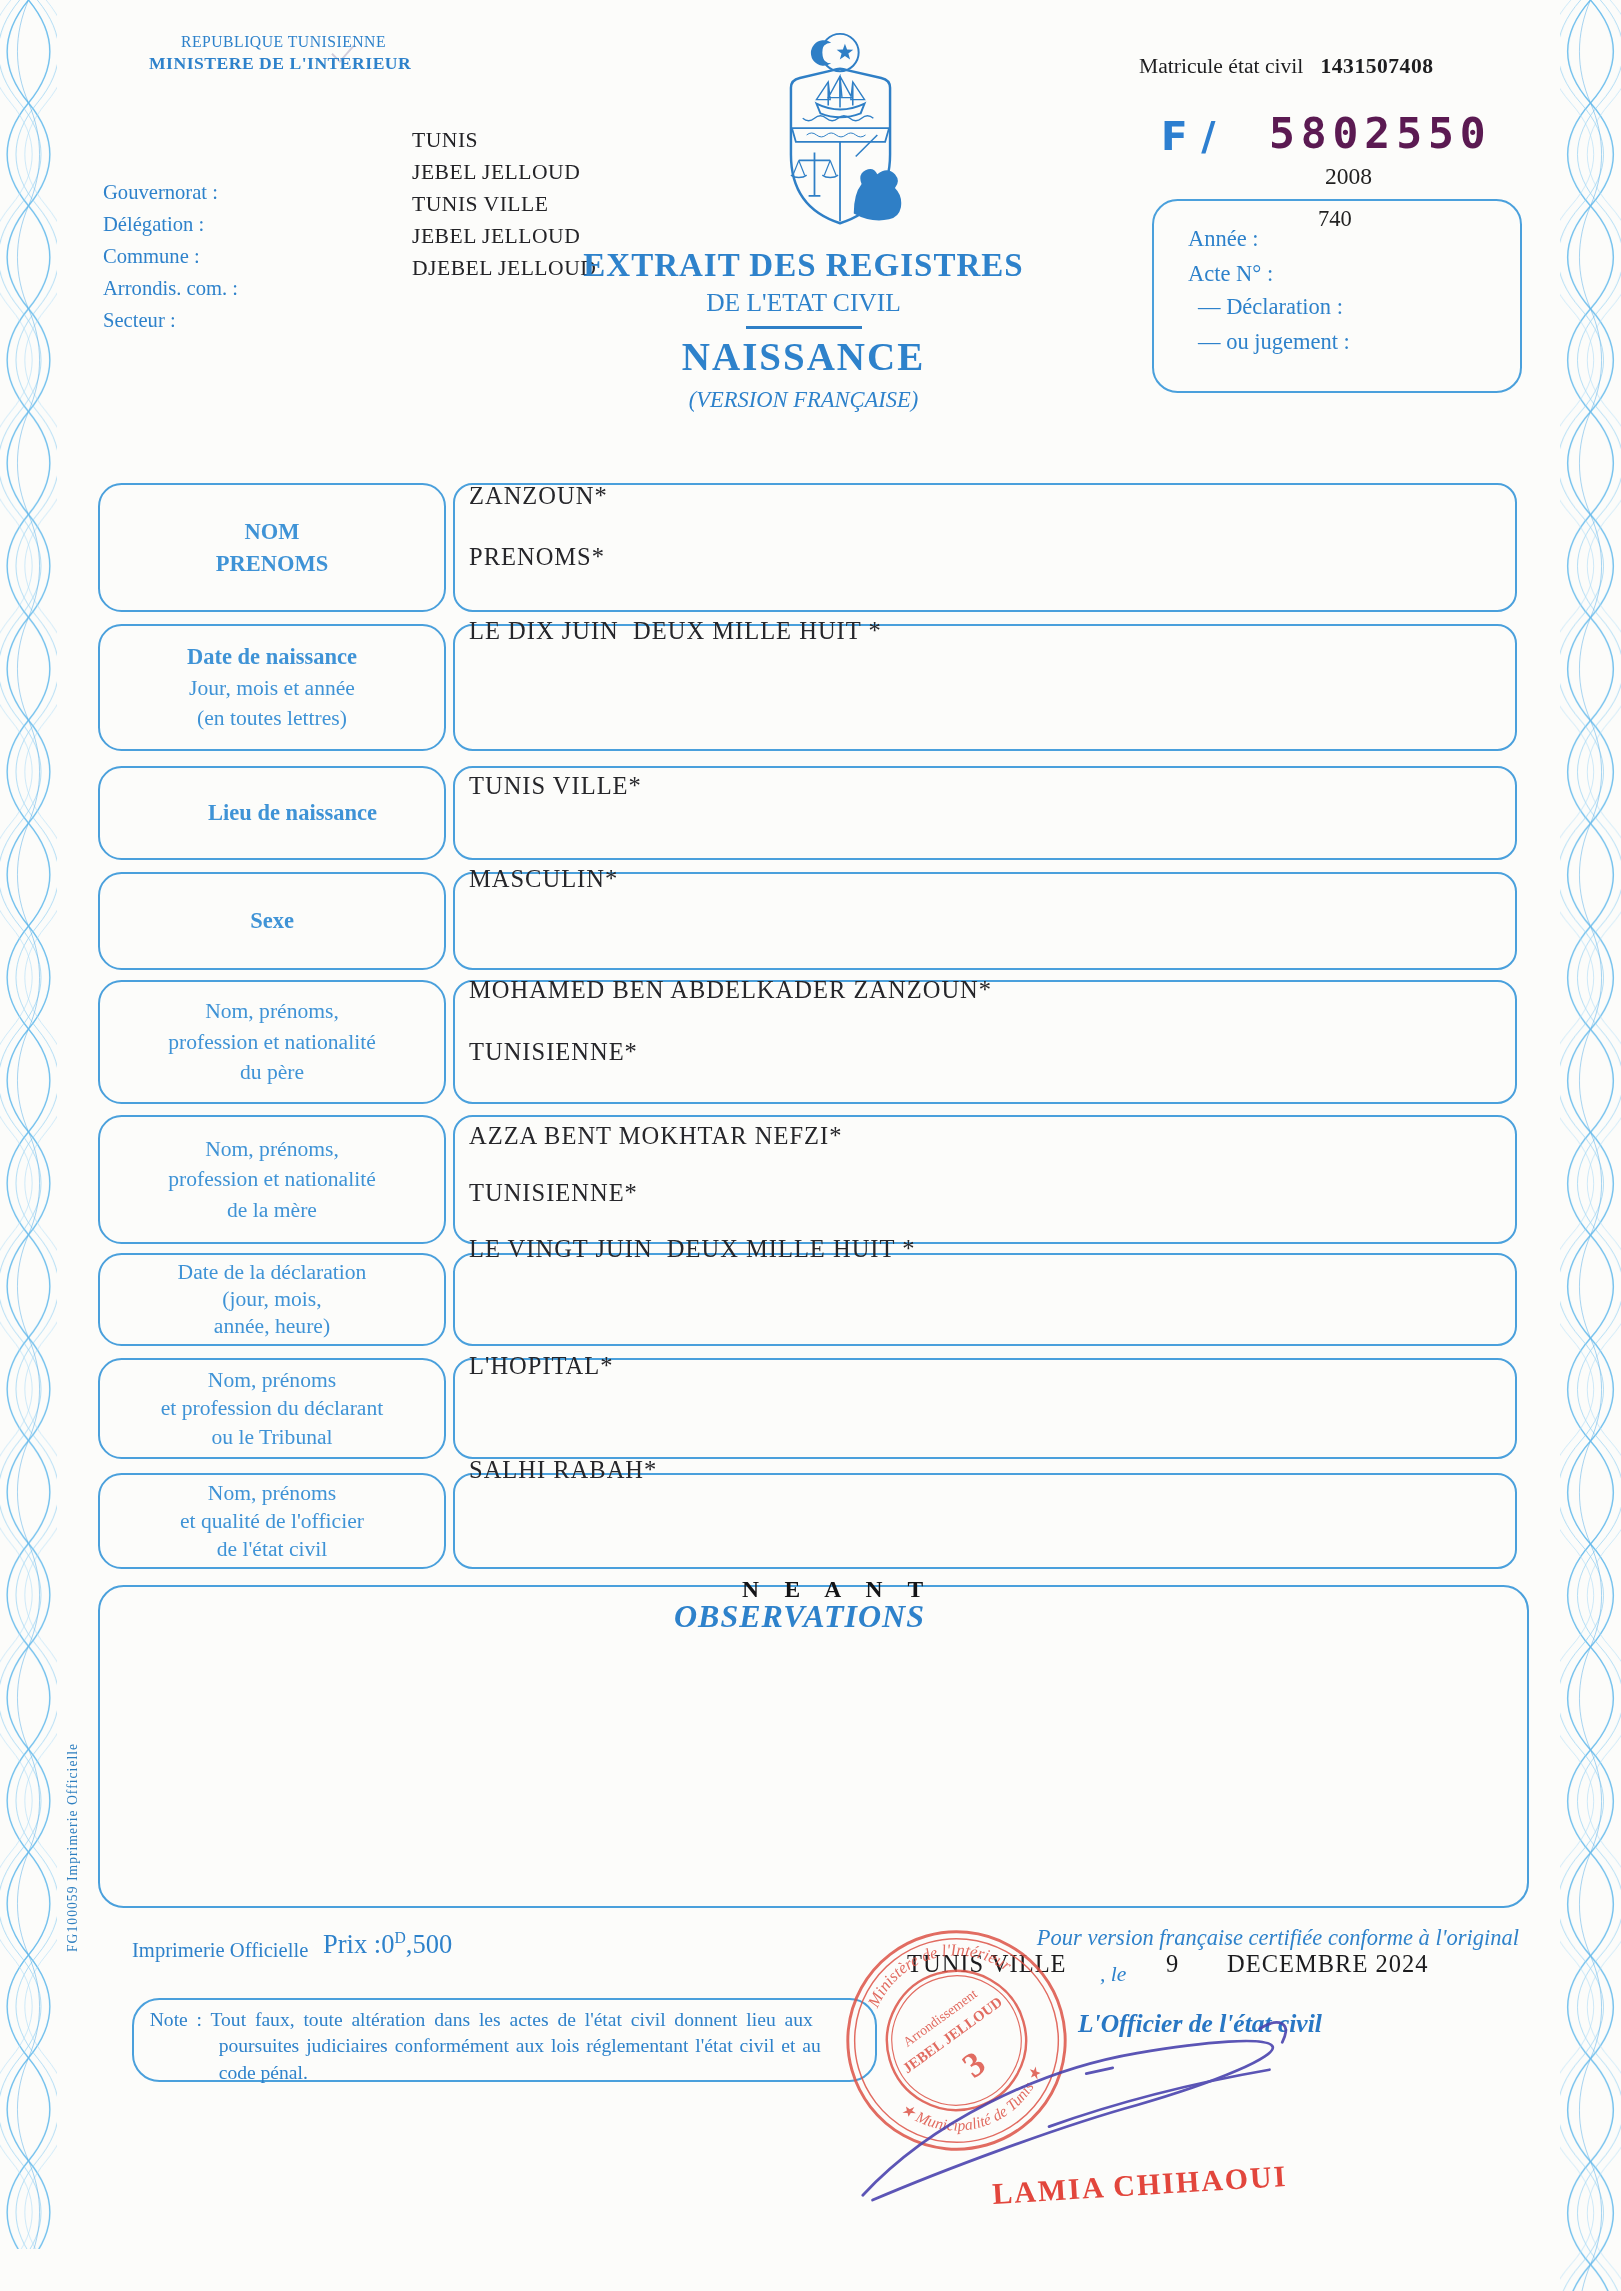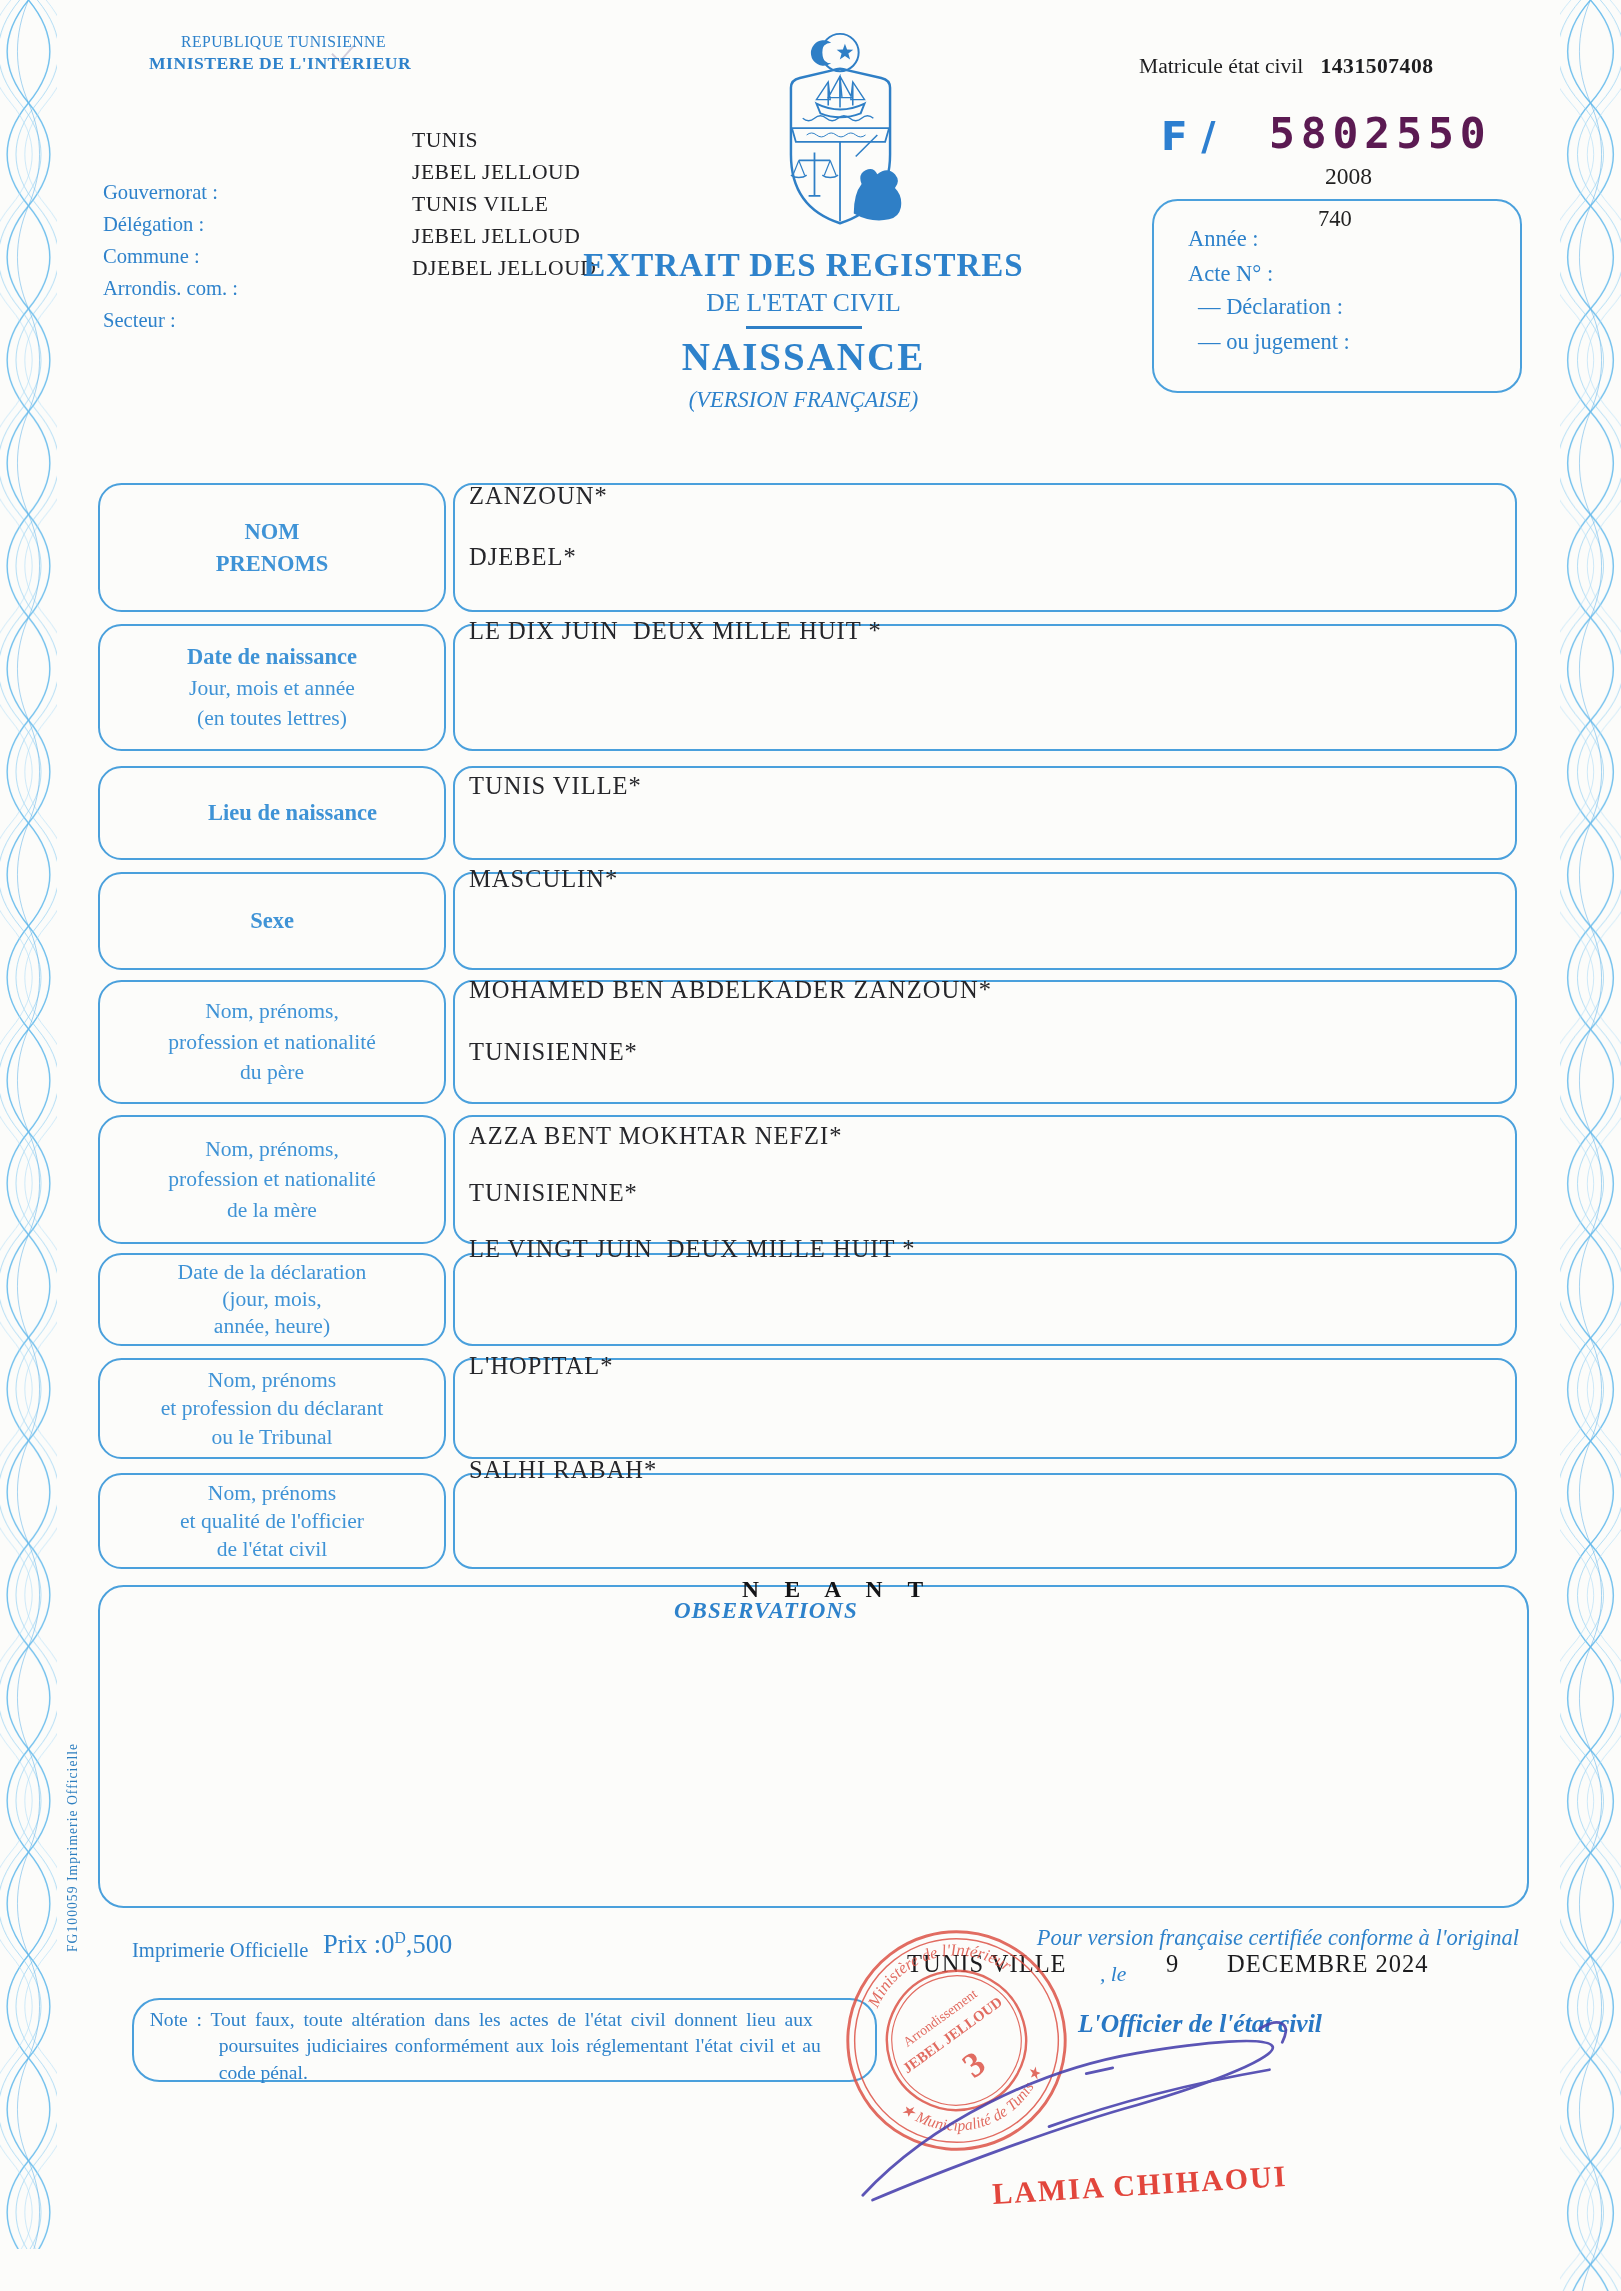--- a/index.html
+++ b/index.html
@@ -168,35 +168,35 @@
   <div class="abs value-box" style="top:624px;height:127px;"></div>
   <div class="abs value-box" style="top:766px;height:94px;"></div>
   <div class="abs value-box" style="top:872px;height:98px;"></div>
   <div class="abs value-box" style="top:980px;height:124px;"></div>
   <div class="abs value-box" style="top:1115px;height:129px;"></div>
   <div class="abs value-box" style="top:1253px;height:93px;"></div>
   <div class="abs value-box" style="top:1358px;height:101px;"></div>
   <div class="abs value-box" style="top:1473px;height:96px;"></div>
 
   <div class="abs typed" style="left:469px;top:482px;">ZANZOUN*</div>
-  <div class="abs typed" style="left:469px;top:543px;">DJEBEL*</div>
+  <div class="abs typed" style="left:469px;top:543px;">PRENOMS*</div>
   <div class="abs typed" style="left:469px;top:617px;">LE DIX JUIN  DEUX MILLE HUIT *</div>
   <div class="abs typed" style="left:469px;top:772px;">TUNIS VILLE*</div>
   <div class="abs typed" style="left:469px;top:865px;">MASCULIN*</div>
   <div class="abs typed" style="left:469px;top:976px;">MOHAMED BEN ABDELKADER ZANZOUN*</div>
   <div class="abs typed" style="left:469px;top:1038px;">TUNISIENNE*</div>
   <div class="abs typed" style="left:469px;top:1122px;">AZZA BENT MOKHTAR NEFZI*</div>
   <div class="abs typed" style="left:469px;top:1179px;">TUNISIENNE*</div>
   <div class="abs typed" style="left:469px;top:1235px;">LE VINGT JUIN  DEUX MILLE HUIT *</div>
   <div class="abs typed" style="left:469px;top:1352px;">L'HOPITAL*</div>
   <div class="abs typed" style="left:469px;top:1456px;">SALHI RABAH*</div>
 
   <div class="abs" style="left:98px;top:1585px;width:1431px;height:323px;border:2.9px solid #4aa0dc;border-radius:25.5px;box-sizing:border-box;"></div>
   <div class="abs" style="left:742px;top:1576px;font-size:23.5px;font-weight:bold;color:#141416;letter-spacing:9.8px;white-space:pre;">N E A N T</div>
-  <div class="abs blue" style="left:674px;top:1598px;font-size:23px;font-weight:bold;font-style:italic;letter-spacing:1px;">OBSERVATIONS</div>
+  <div class="abs blue" style="left:674px;top:1598px;font-size:32px;font-weight:bold;font-style:italic;letter-spacing:1px;">OBSERVATIONS</div>
 
   <div class="abs vert lblue" style="left:65px;top:1952px;font-size:13.7px;letter-spacing:1px;color:#2e7fc0;">FG100059  Imprimerie Officielle</div>
 
   <div class="abs blue" style="left:132px;top:1939px;font-size:20.6px;">Imprimerie Officielle</div>
   <div class="abs blue" style="left:323px;top:1929px;font-size:26.5px;">
     <span>Prix :0</span><sup style="font-size:15.7px;">D</sup><span>,500</span>
   </div>
 
   <div class="abs note-box" style="left:132px;top:1998px;width:745px;height:84px;padding:6.9px 15.7px;font-size:19.6px;line-height:26.5px;">
     <div style="word-spacing:3.9px;">Note : Tout faux, toute altération dans les actes de l'état civil donnent lieu aux</div>

